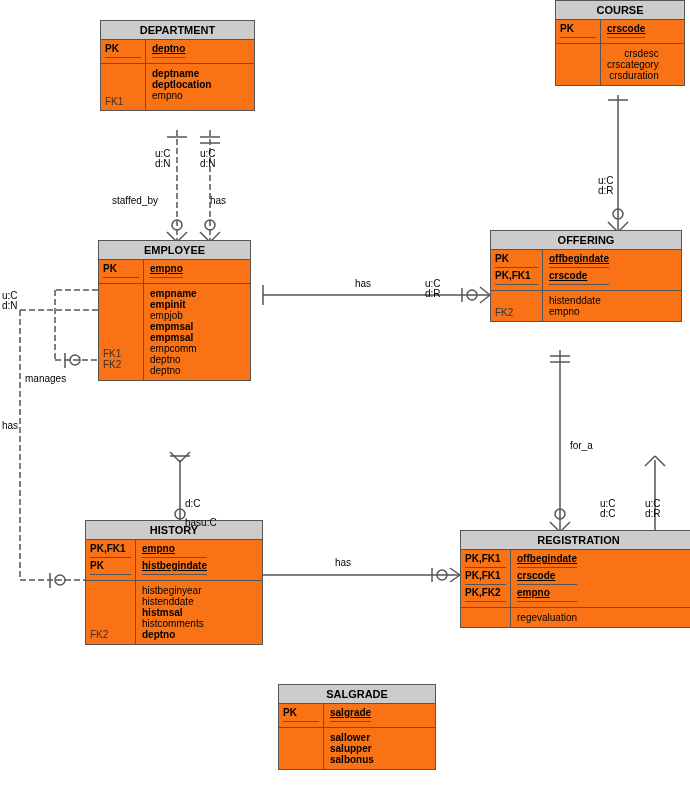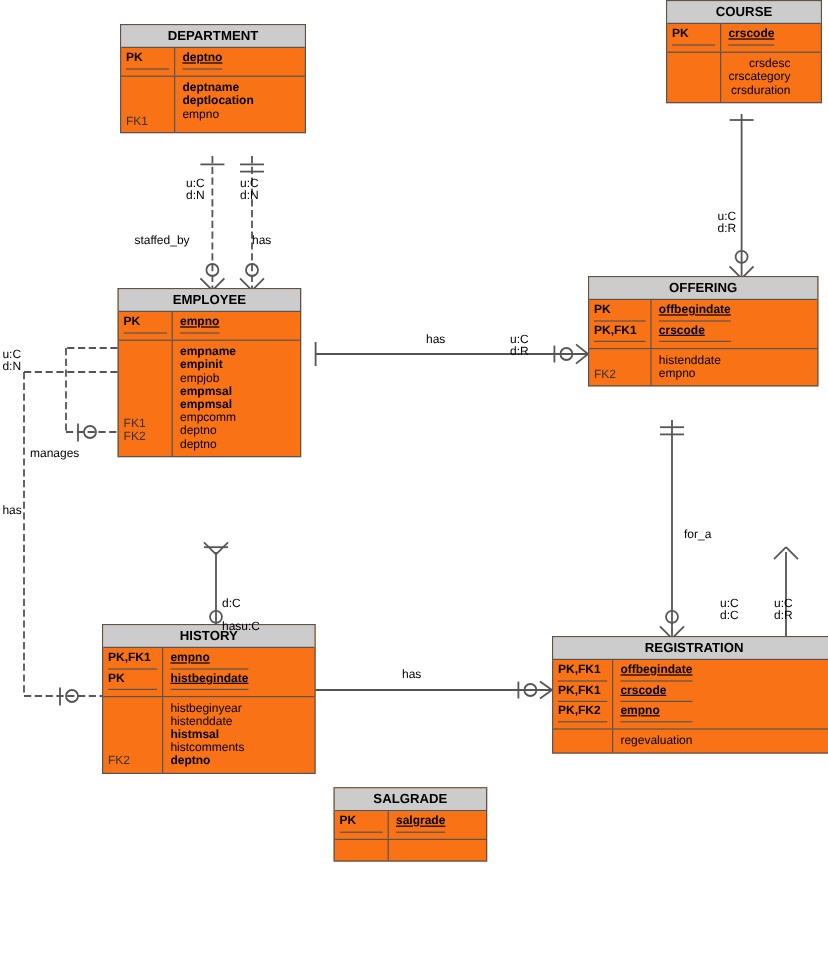--- a/index.html
+++ b/index.html
@@ -320,36 +320,41 @@
       </div>
     </div>
     <div style="display:flex; border-top: 1.5px solid #555;">
       <div class="entity-pk-col" style="border-right:1.5px solid #555; min-width:50px;">&nbsp;</div>
       <div class="entity-attr-col" style="padding-top:4px; padding-bottom:4px;">
         <div>regevaluation</div>
       </div>
     </div>
   </div>
 
-  <div class="entity" style="left:278px; top:656px; width:128px;">
+  <div class="entity" style="left:278px; top:684px; width:158px;">
     <div class="entity-header">
       <span>SALGRADE</span>
     </div>
     <div class="entity-body">
       <div class="entity-pk-col">
         <div class="pk-row pk-label">PK</div>
       </div>
       <div class="entity-attr-col">
         <div class="pk-row">
           <span class="attr-underline">salgrade</span>
         </div>
       </div>
     </div>
     <div style="display:flex; border-top: 1.5px solid #555;">
       <div class="entity-pk-col" style="border-right:1.5px solid #555;">&nbsp;</div>
+      <div class="entity-attr-col" style="padding-top:4px; padding-bottom:4px;">
+        <div class="attr-bold">sallower</div>
+        <div class="attr-bold">salupper</div>
+        <div class="attr-bold">salbonus</div>
+      </div>
     </div>
   </div>
 
   <div class="label-text" style="left:112px; top:195px;">staffed_by</div>
   <div class="label-text" style="left:210px; top:195px;">has</div>
   <div class="label-text" style="left:355px; top:278px;">has</div>
   <div class="label-text" style="left:185px; top:500px;margin-top:17px;">hasu:C</div>
   <div class="label-text" style="left:185px; top:498px;">d:C</div>
   <div class="label-text" style="left:335px; top:557px;">has</div>
   <div class="label-text" style="left:25px; top:373px;">manages</div>

